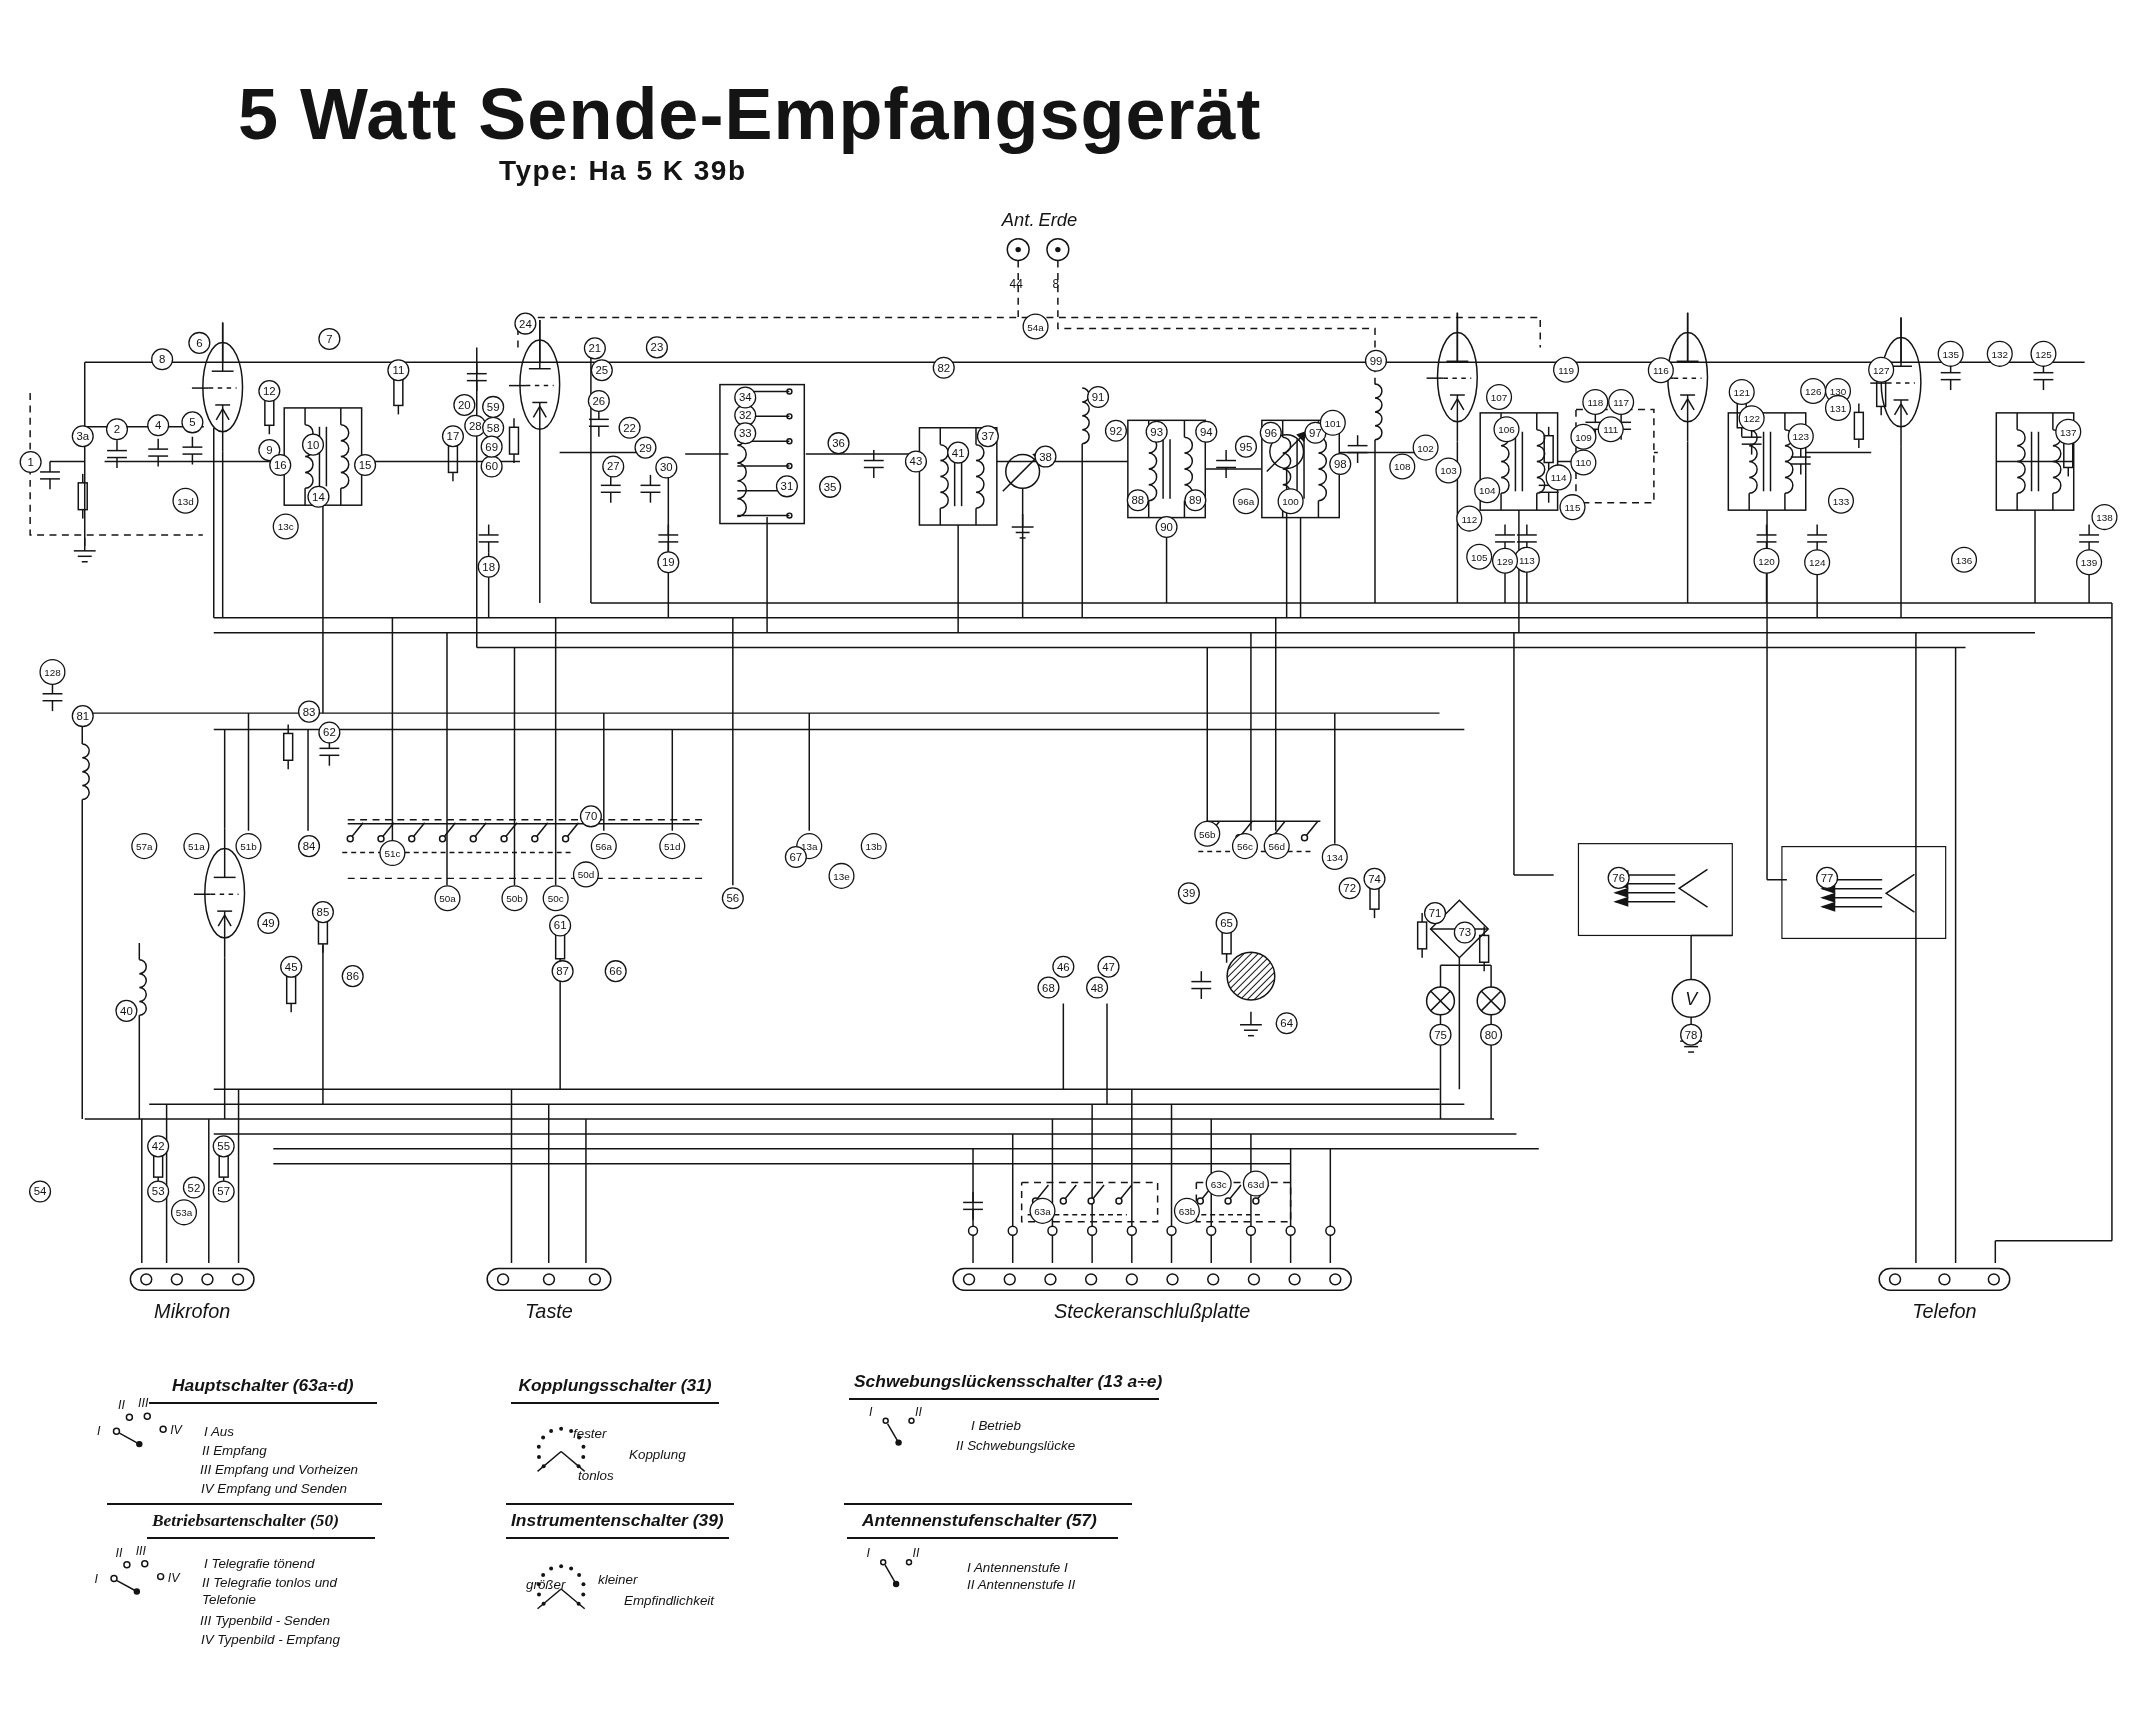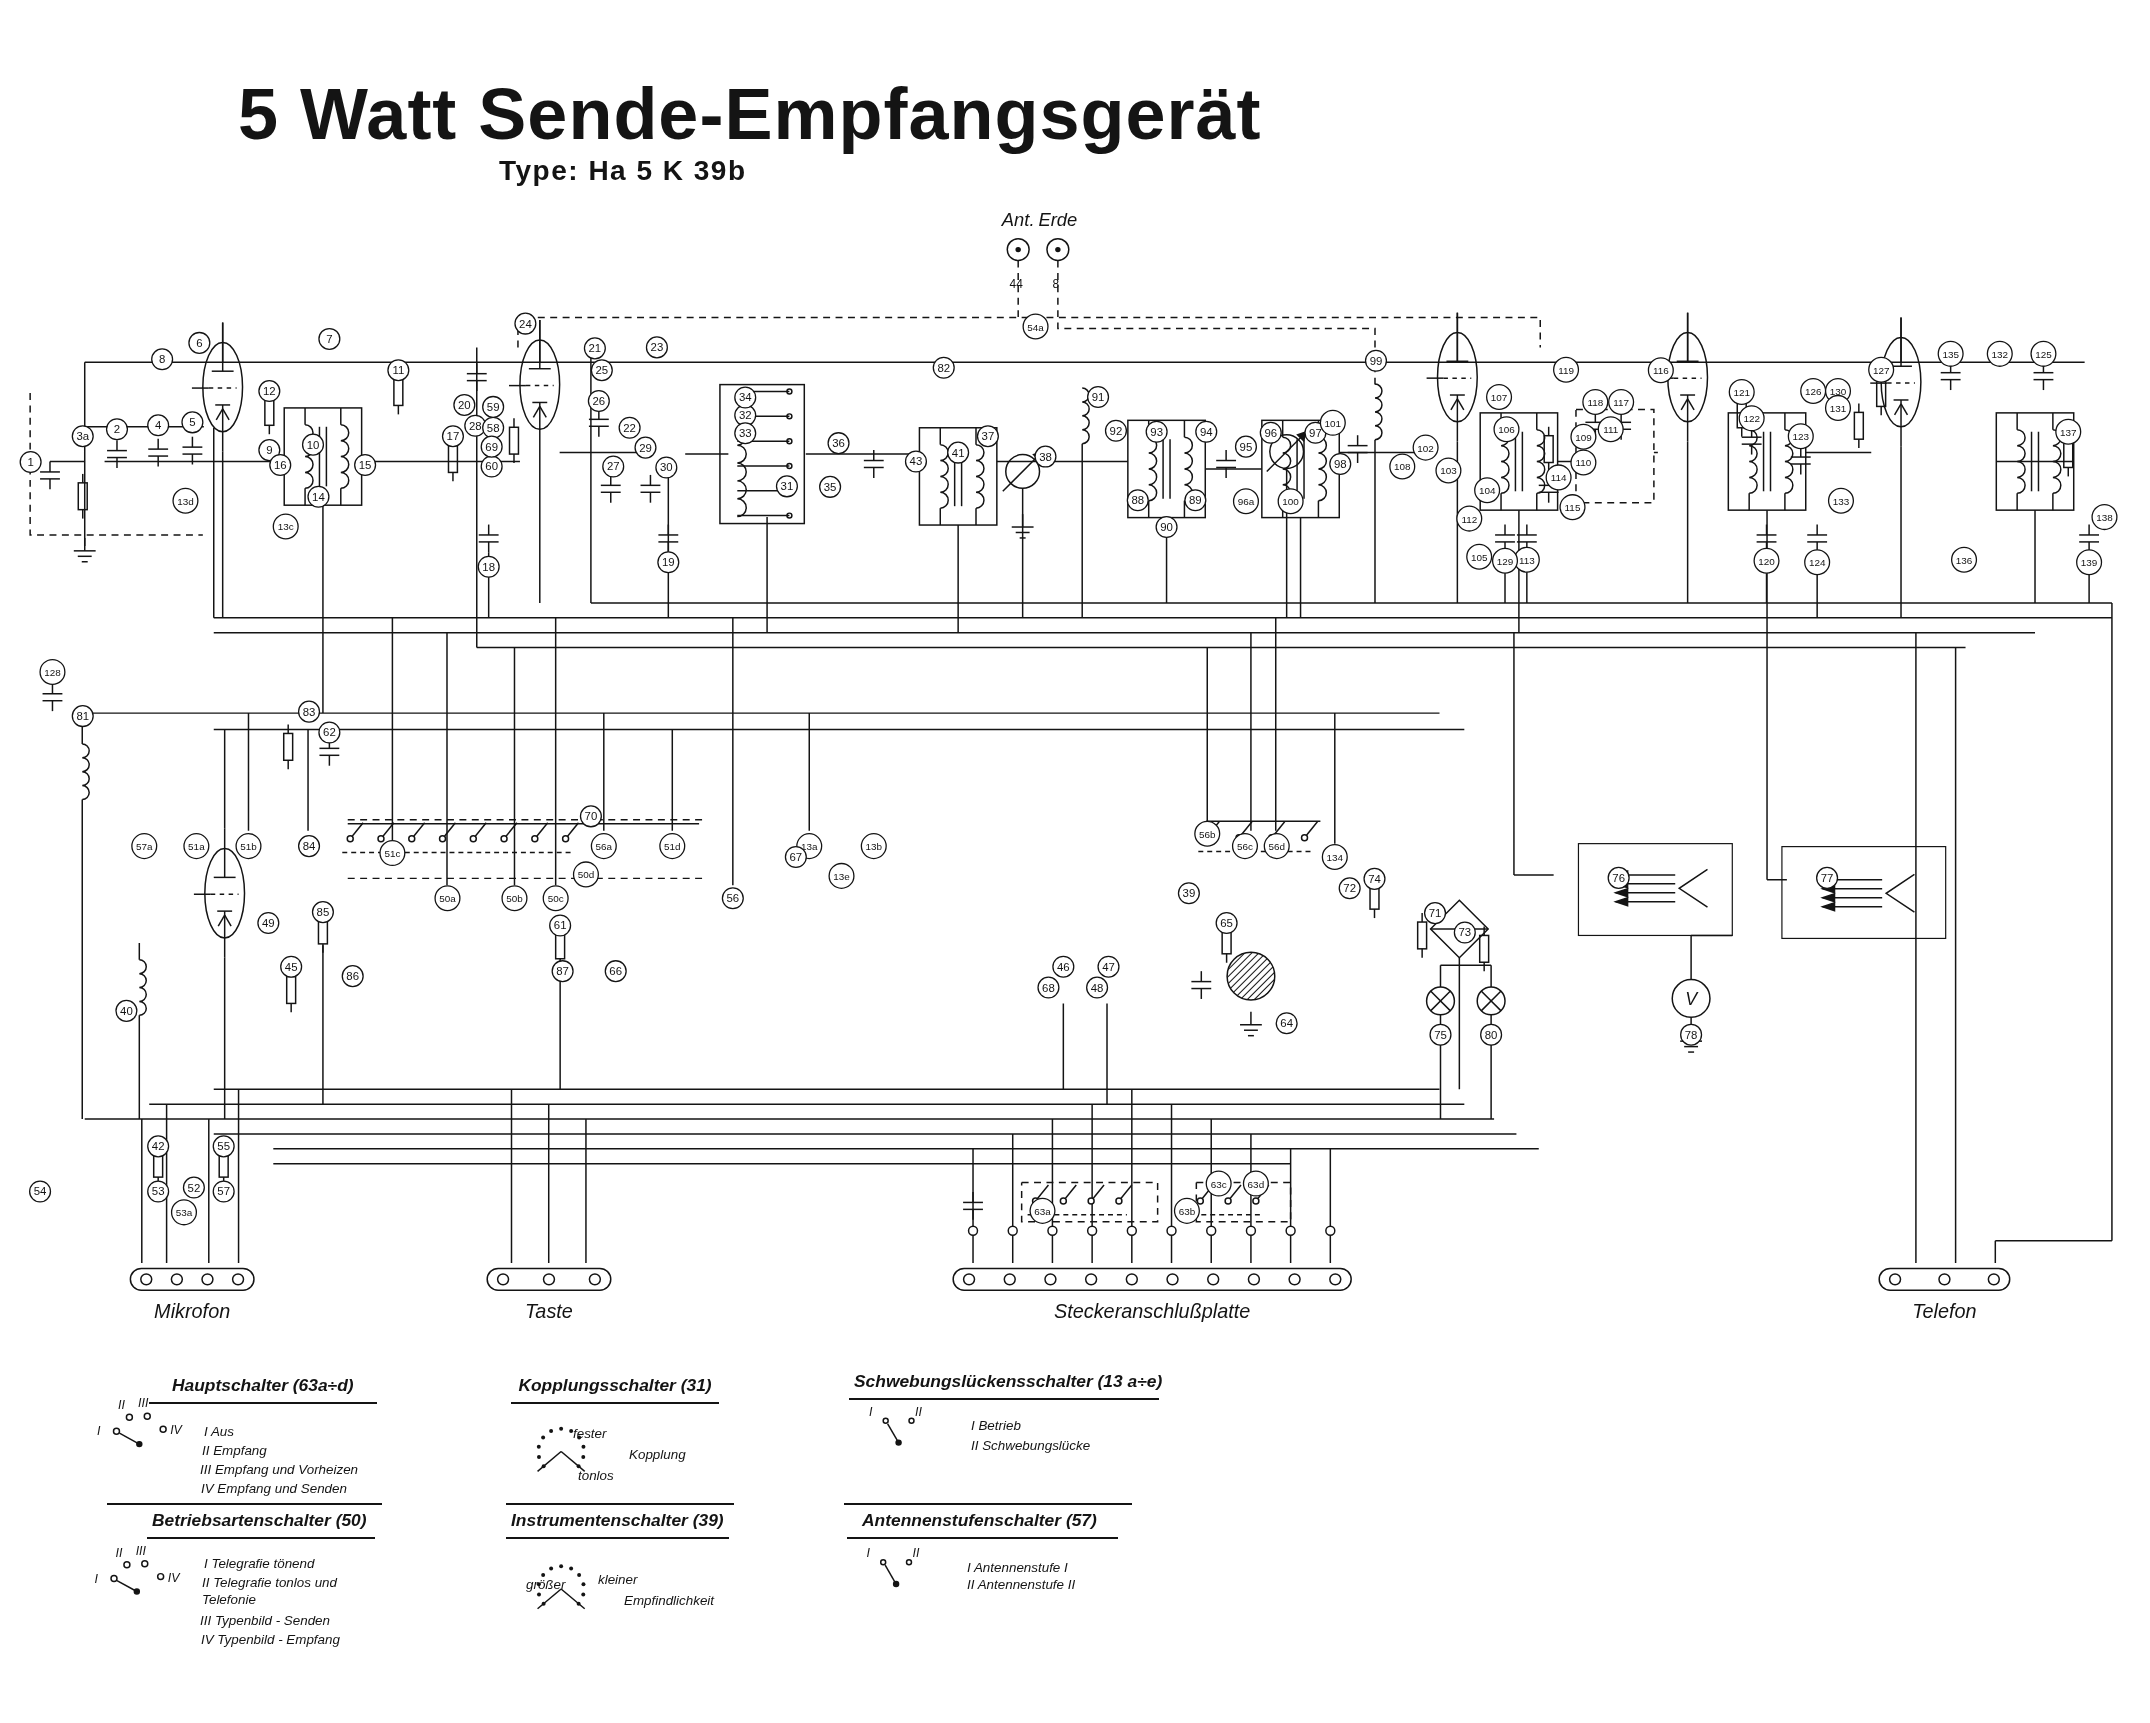--- a/index.html
+++ b/index.html
@@ -1396,25 +1396,25 @@
       <div class="leg-title" style="left: 12.4px;">Kopplungsschalter  (31)</div>
       <div class="leg-underline" style="left: 5px; top: 27px; width: 208px;"></div>
       <div class="leg-item" style="left: 67px; top: 50px;">fester</div>
       <div class="leg-item" style="left: 123px; top: 71px;">Kopplung</div>
       <div class="leg-item" style="left: 72px; top: 92px;">tonlos</div>
     </div>
     <div class="leg-sec" style="left: 844px; top: 1371px; width: 323px;">
       <div class="leg-title" style="left: 10px;">Schwebungslückensschalter  (13 a÷e)</div>
       <div class="leg-underline" style="left: 5px; top: 27px; width: 310px;"></div>
       <div class="leg-item" style="left: 127px; top: 46px;">I Betrieb</div>
-      <div class="leg-item" style="left: 127px; top: 66px;">II Schwebungslücke</div>
+      <div class="leg-item" style="left: 112px; top: 66px;">II Schwebungslücke</div>
     </div>
     <div class="leg-sec" style="left: 107px; top: 1510px; width: 278px;">
       <div class="leg-divline" style="left: 0px; top: -7px; width: 275px;"></div>
-      <div class="leg-title" style="left: 45px;">Betriebsartenschalter  (50)</div>
+      <div class="leg-title" style="left: 45px; font-family: Liberation Serif, serif;">Betriebsartenschalter  (50)</div>
       <div class="leg-underline" style="left: 40px; top: 27px; width: 228px;"></div>
       <div class="leg-item" style="left: 97px; top: 45px;">I Telegrafie tönend</div>
       <div class="leg-item" style="left: 95px; top: 64px; width: 154px; white-space: normal;">II Telegrafie tonlos und Telefonie</div>
       <div class="leg-item" style="left: 93px; top: 102px;">III Typenbild - Senden</div>
       <div class="leg-item" style="left: 94px; top: 121px;">IV Typenbild - Empfang</div>
     </div>
     <div class="leg-sec" style="left: 506px; top: 1510px; width: 228px;">
       <div class="leg-divline" style="left: 0px; top: -7px; width: 228px;"></div>
       <div class="leg-title" style="left: 5px;">Instrumentenschalter  (39)</div>
       <div class="leg-underline" style="left: 0px; top: 27px; width: 223px;"></div>

